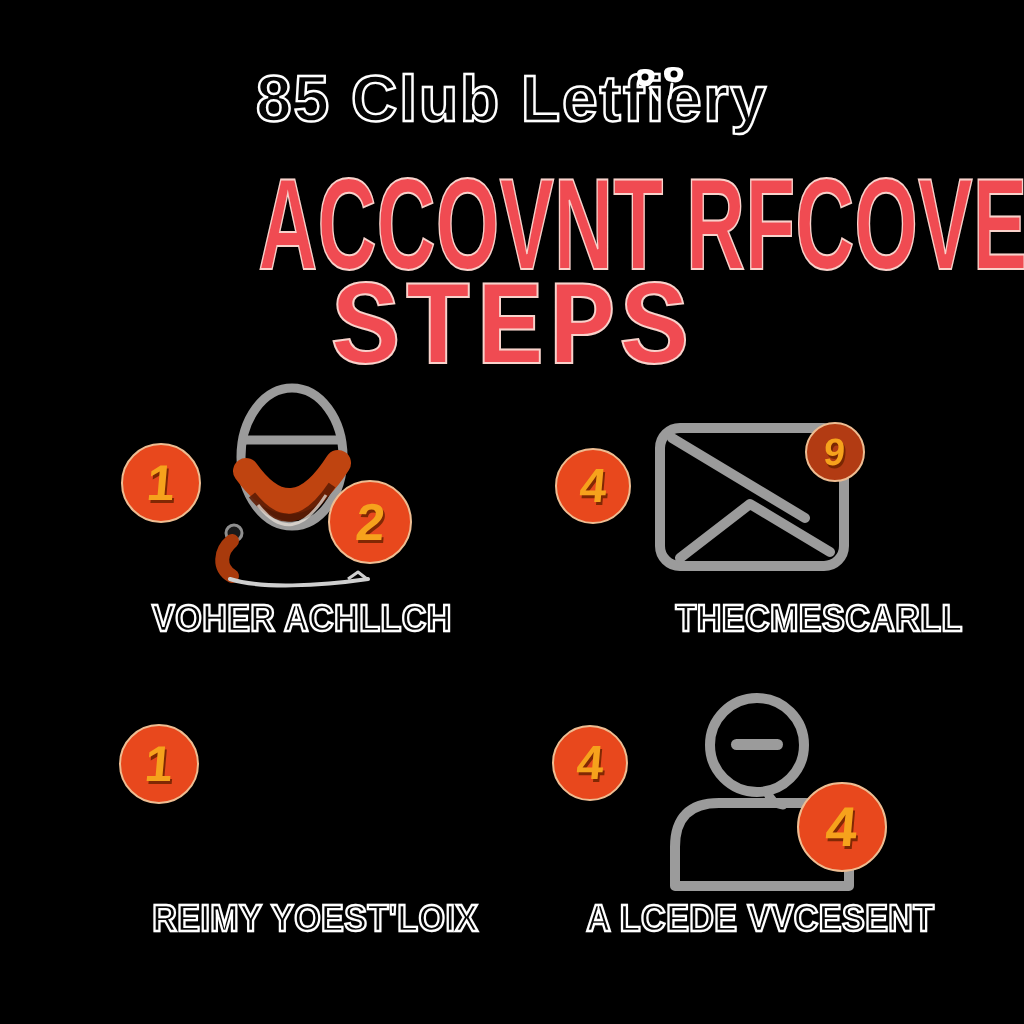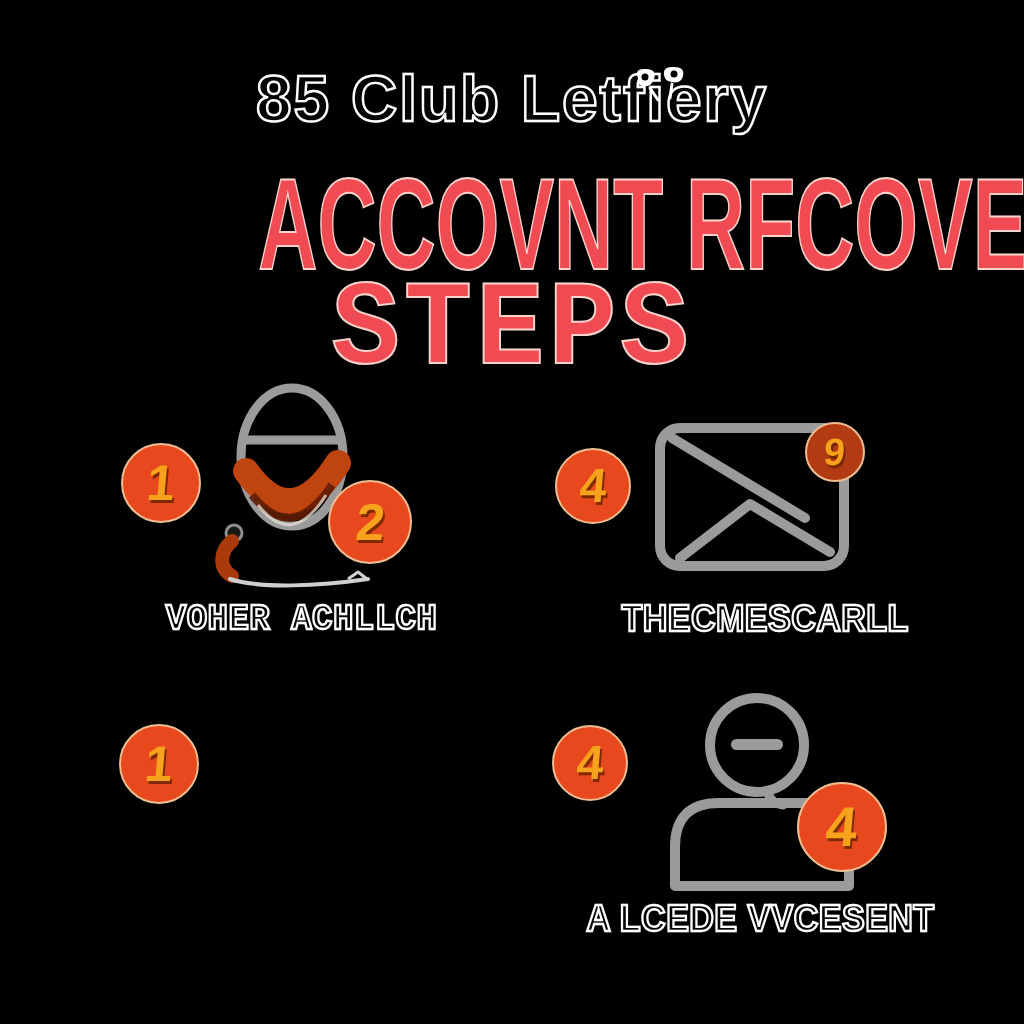--- a/index.html
+++ b/index.html
@@ -58,22 +58,22 @@
   .icon-head    {left:200px;top:383px;width:200px;height:210px;}
   .icon-envelope{left:650px;top:418px;width:210px;height:160px;}
   .icon-monitor {left:215px;top:695px;width:220px;height:195px;}
   .icon-person  {left:655px;top:685px;width:235px;height:215px;}
   
   .caption{
     position:absolute;width:420px;text-align:center;
     font-size:37px;letter-spacing:.5px;white-space:nowrap;
   }
   .caption .squish{display:inline-block;transform:scaleX(.92);transform-origin:50% 50%;}
-  .cap-1{left:92px; top:598px;font-family:Liberation Mono, monospace;}
-  .cap-2{left:555px;top:598px;}
+  .cap-1{left:92px; top:598px;}
+  .cap-2{left:555px;top:598px;text-align:right;}
   .cap-3{left:105px;top:898px;}
   .cap-4{left:550px;top:898px;}
   svg{display:block;}
   .pill-text{font-family:"Liberation Sans",sans-serif;font-weight:700;}
 </style>
 </head>
 <body>
 
 <div class="canvas">
 
@@ -131,20 +131,23 @@
   <div class="badge dark b-q2-corner">
     <span>9</span>
   </div>
   <div class="caption cap-2 outline-text">
     <span class="squish">THECMESCARLL</span>
   </div>
 
   <div class="badge b-q3-left">
     <span>1</span>
   </div>
+  <div class="caption cap-3 outline-text">
+    <span class="squish">REIMY YOEST'LOIX</span>
+  </div>
 
   <span class="icon icon-person">
     <svg width="235" height="215" viewBox="0 0 235 215">
       <circle cx="102" cy="60" r="47" fill="none" stroke="#9b9b9b" stroke-width="10"></circle>
       <rect x="76" y="54" width="52" height="11" rx="5.5" fill="#9b9b9b"></rect>
       <path d="M112 106 Q116 119 128 120" fill="none" stroke="#9b9b9b" stroke-width="9" stroke-linecap="round"></path>
       <path d="M20 201 L20 162 Q20 118 64 118 L150 118 Q194 118 194 162 L194 201 Z" fill="none" stroke="#9b9b9b" stroke-width="10" stroke-linejoin="round"></path>
     </svg>
   </span>
   <div class="badge b-q4-left">

